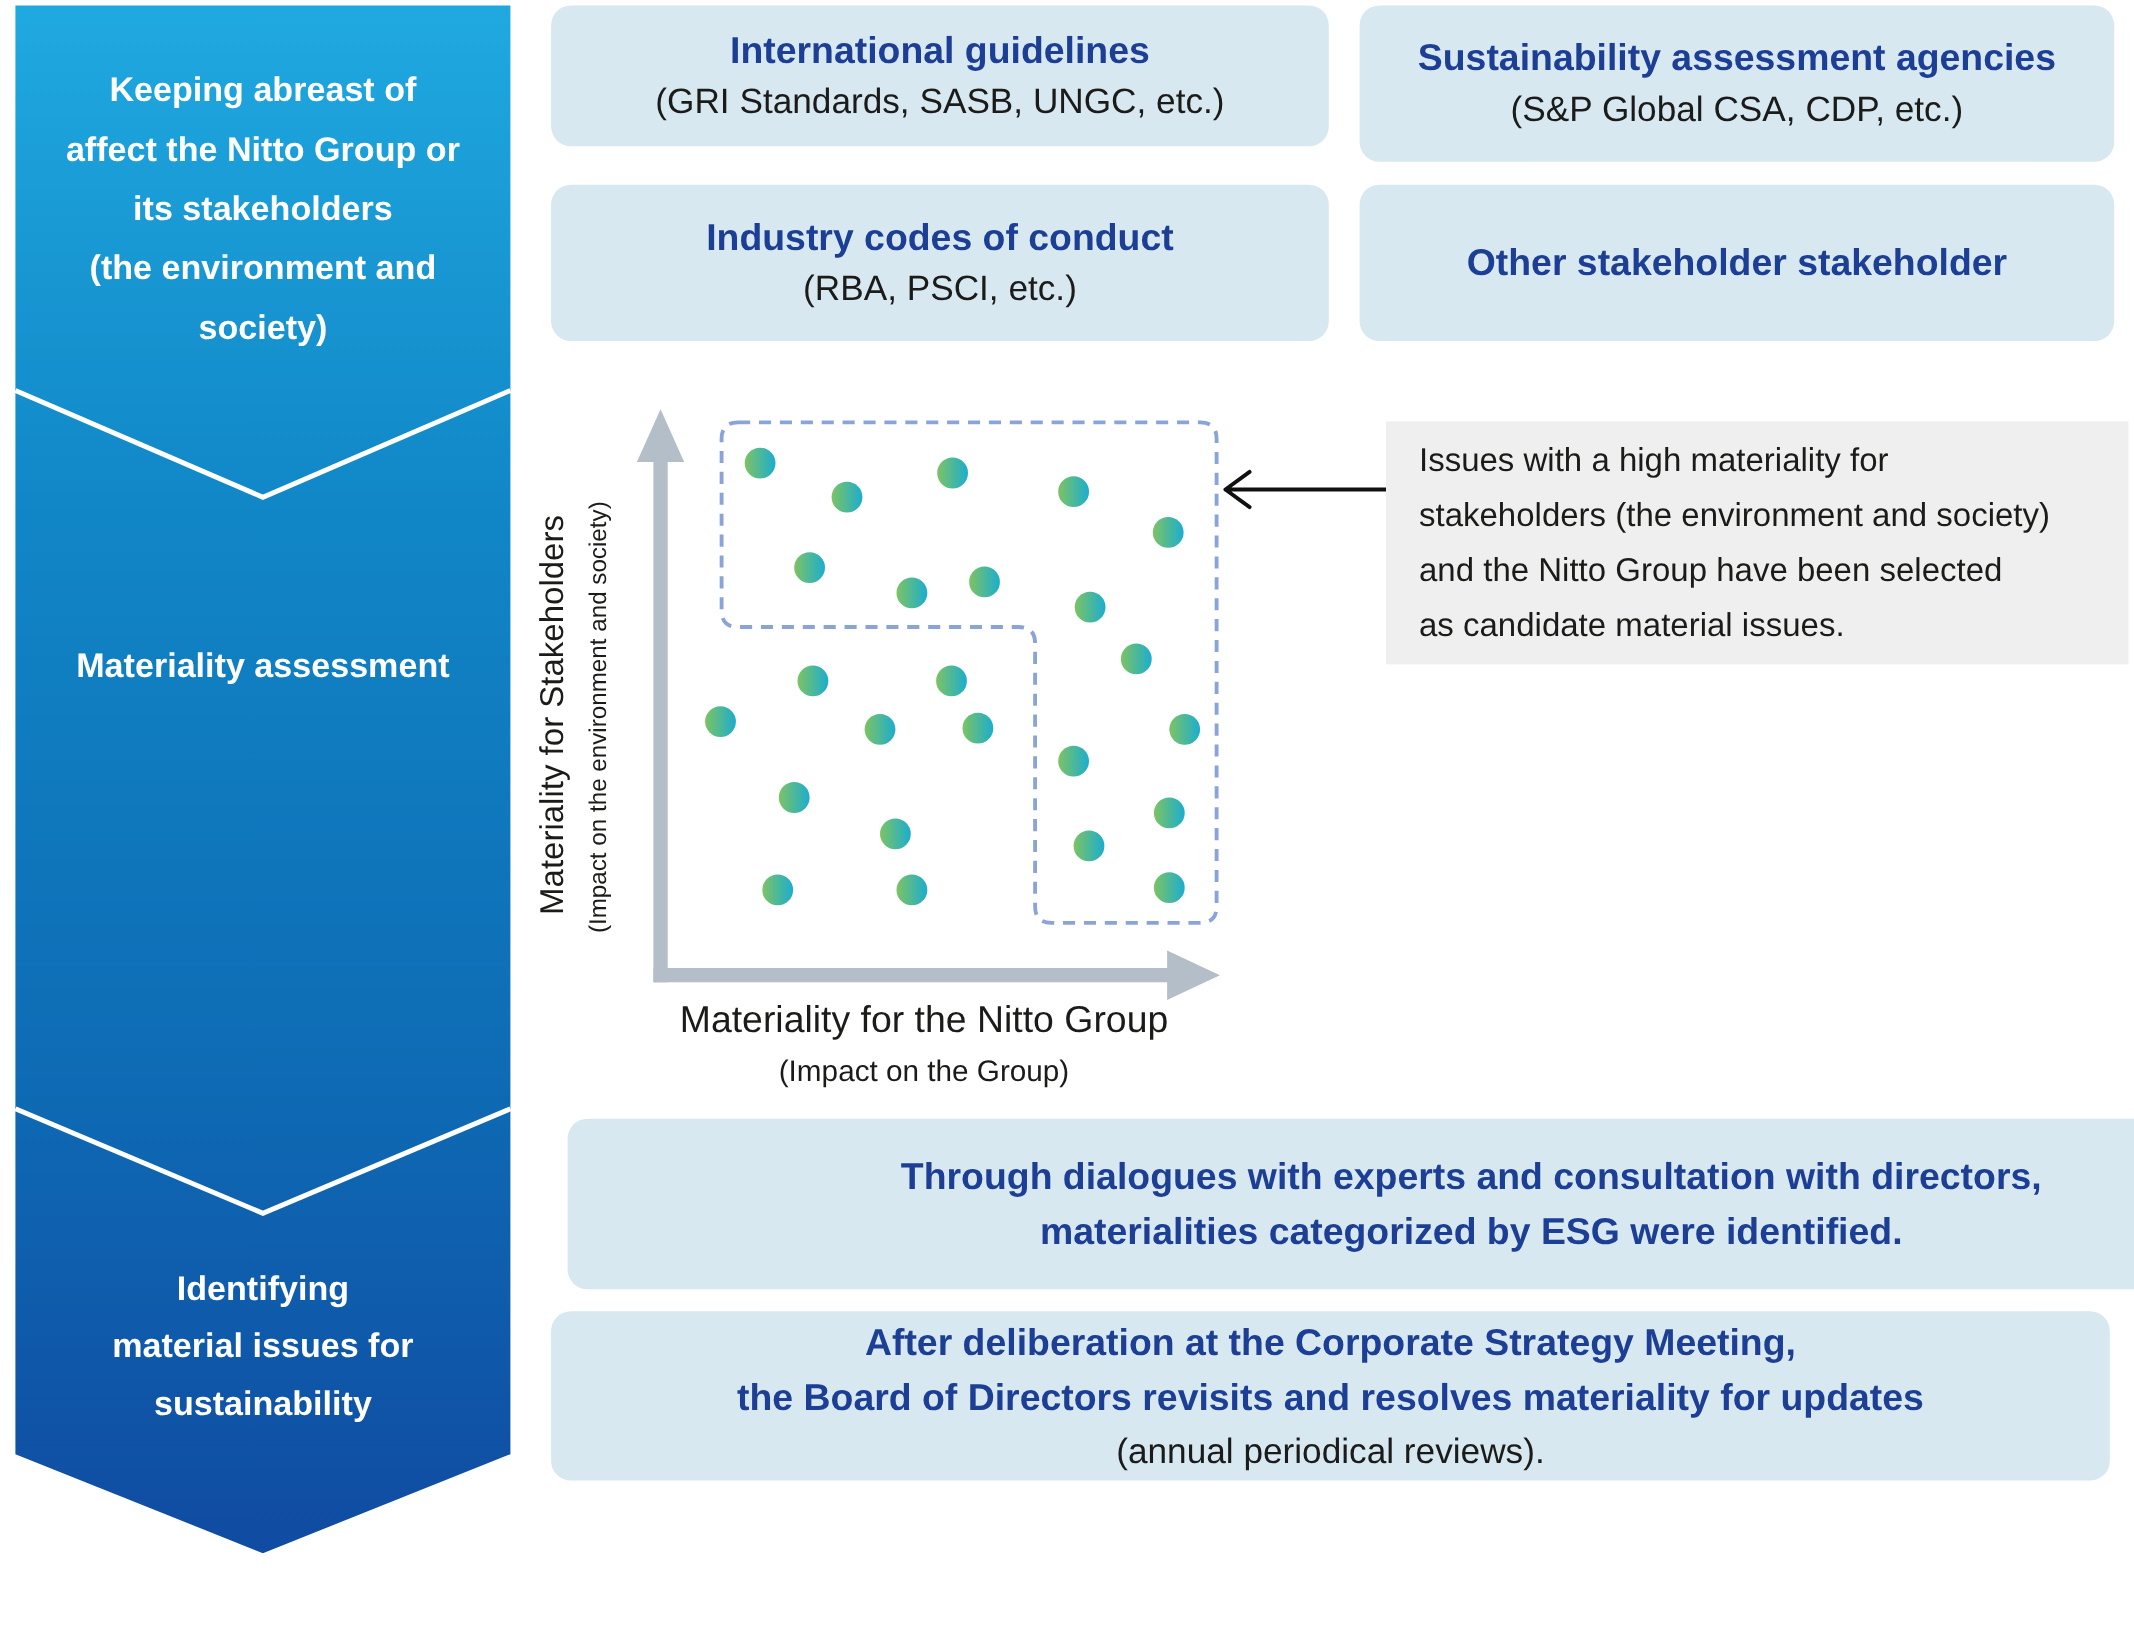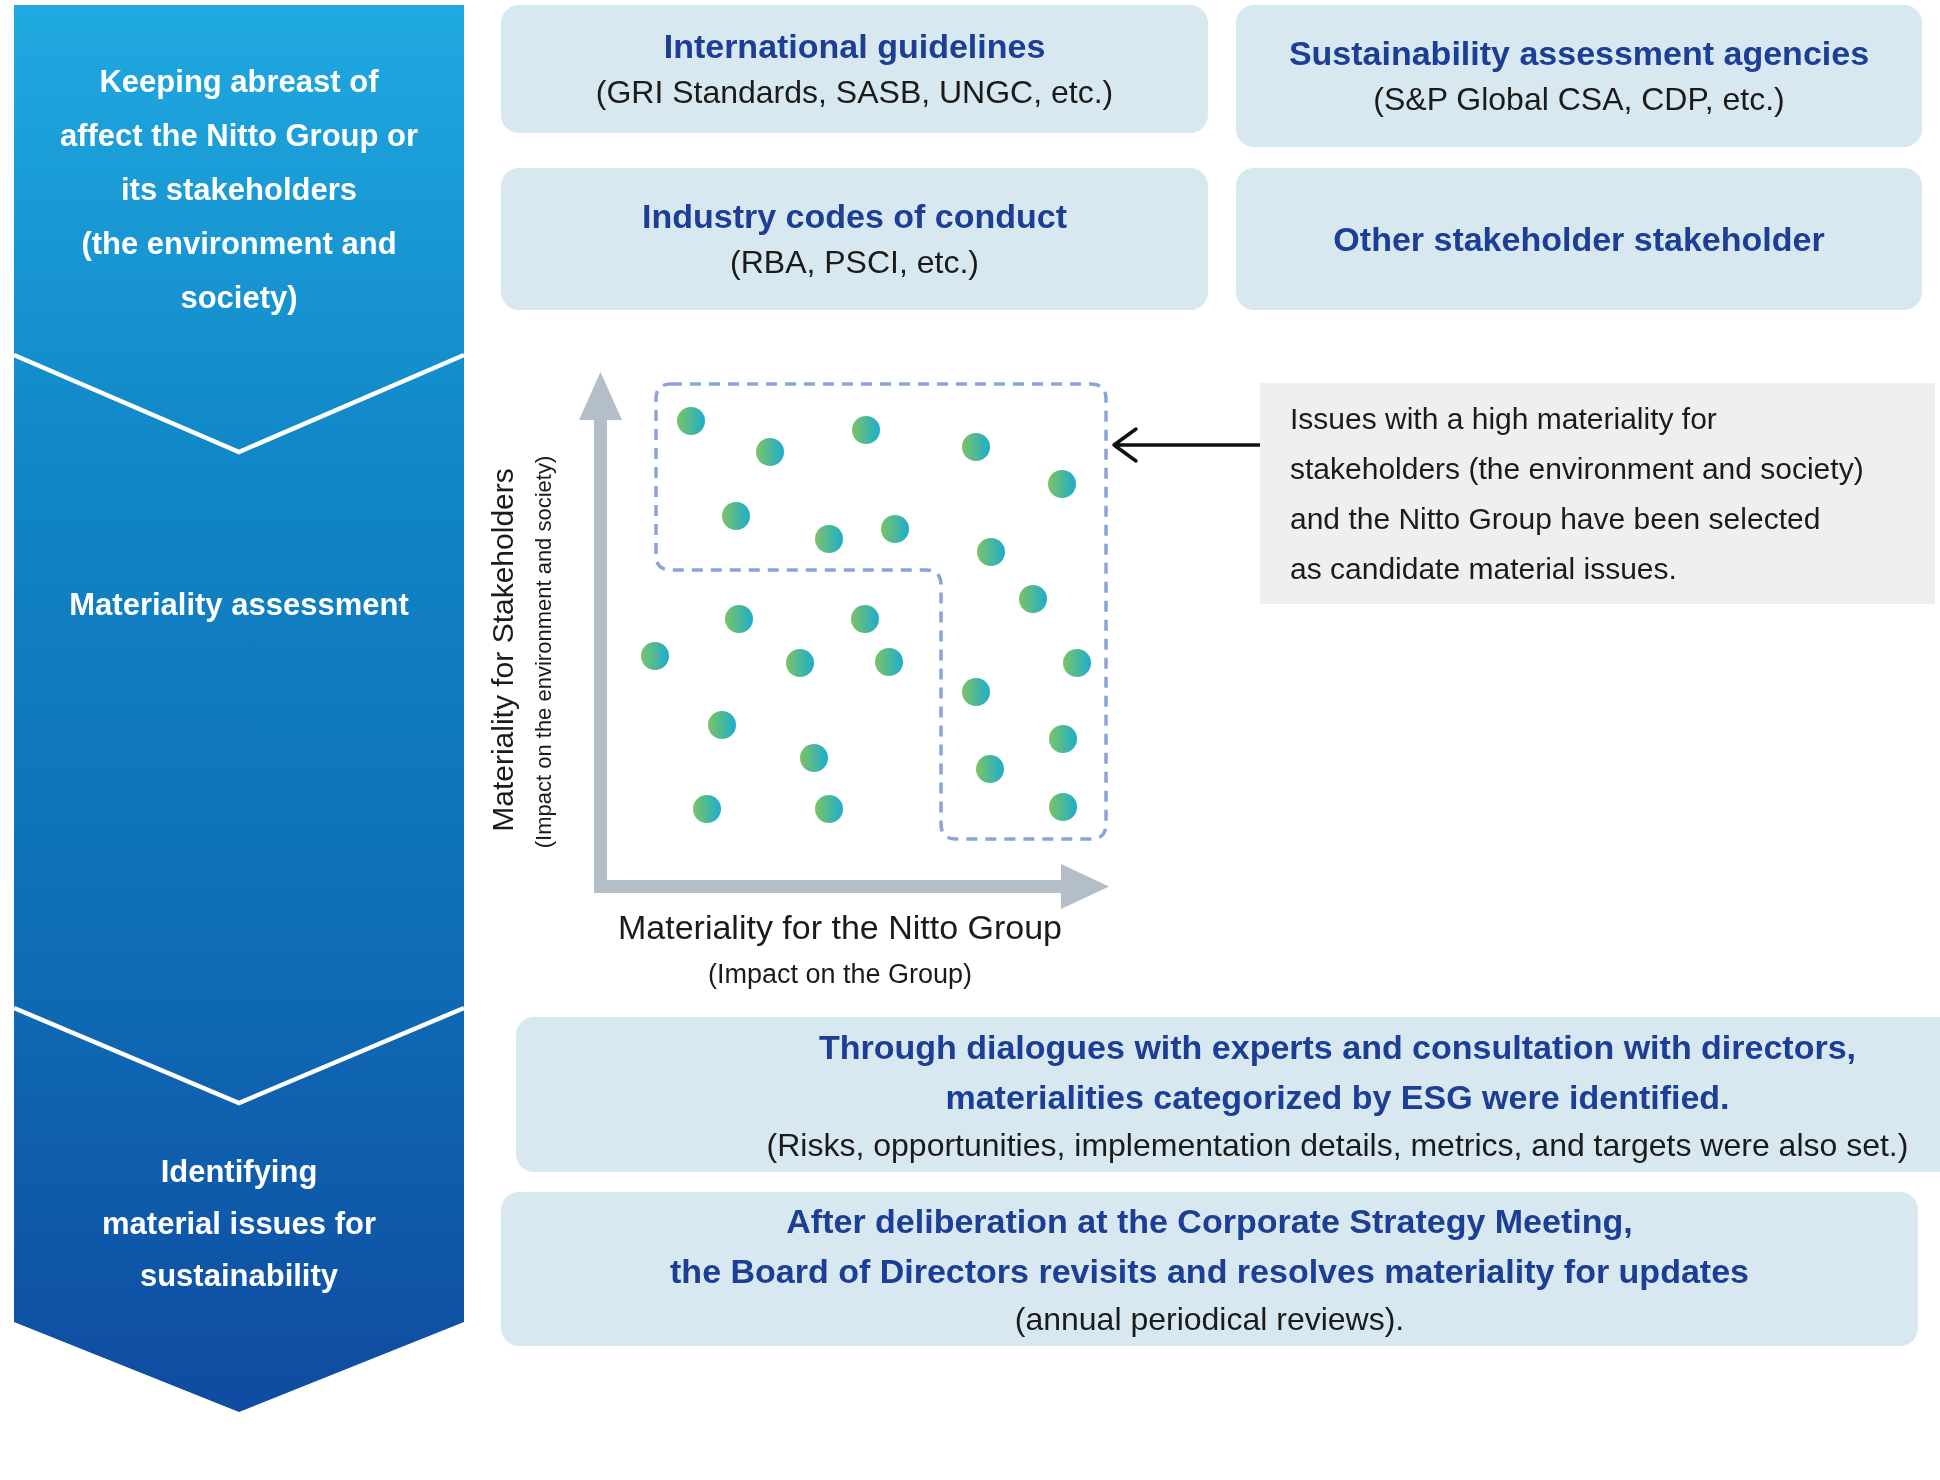--- a/index.html
+++ b/index.html
@@ -142,19 +142,18 @@
 <div class="abs annotation">
   <span class="ln">Issues with a high materiality for</span>
   <span class="ln">stakeholders (the environment and society)</span>
   <span class="ln">and the Nitto Group have been selected</span>
   <span class="ln">as candidate material issues.</span>
 </div>
 
 <div class="abs box resA">
   <div class="res-bold">Through dialogues with experts and consultation with directors,</div>
   <div class="res-bold">materialities categorized by ESG were identified.</div>
-  <div class="res-note">(Risks, opportunities, implementation details, metrics, and targets were also set.)</div>
 </div>
 <div class="abs box resB">
   <div class="res-bold">After deliberation at the Corporate Strategy Meeting,</div>
   <div class="res-bold">the Board of Directors revisits and resolves materiality for updates</div>
   <div class="res-note">(annual periodical reviews).</div>
 </div>
 
 </body></html>

